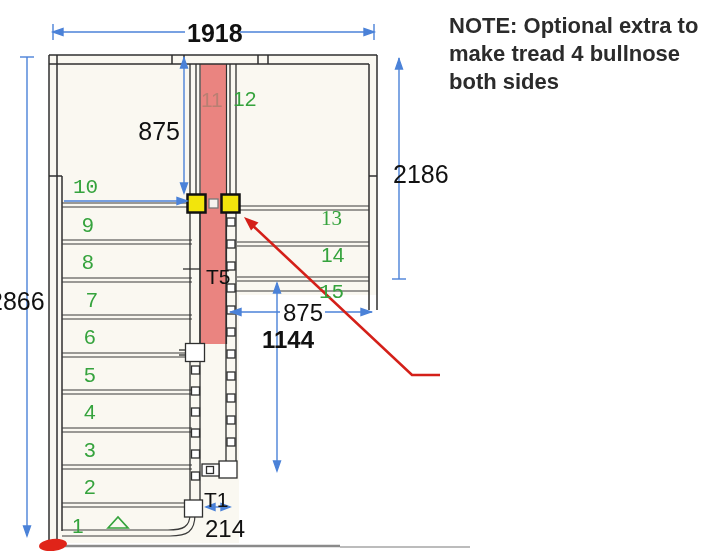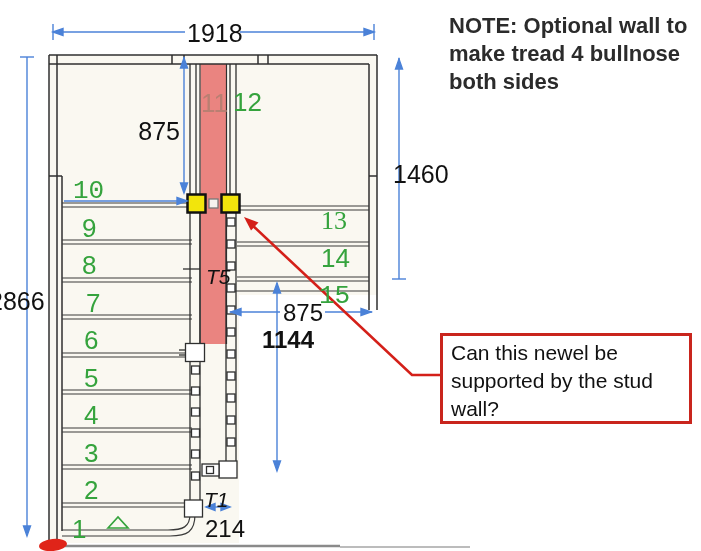--- a/index.html
+++ b/index.html
@@ -7,23 +7,23 @@
     position:relative;width:701px;height:551px;overflow:hidden;
     background:#ffffff;
     font-family:"Liberation Sans", sans-serif;
     color:#1a1a1a;
   }
   .abs{position:absolute;}
   .cream{background:#faf8f1;}
   svg{position:absolute;left:0;top:0;}
   .dim{position:absolute;font-size:25px;color:#111;white-space:nowrap;letter-spacing:0px;}
   .dim-sm{position:absolute;font-size:24px;color:#111;white-space:nowrap;}
-  .tread{position:absolute;font-size:26px;color:#35a33d;white-space:nowrap;}
+  .tread{position:absolute;font-size:21px;color:#35a33d;white-space:nowrap;}
   .tread-muted{color:#b97f72;}
-  .tlabel{position:absolute;font-size:21px;color:#111;white-space:nowrap;font-style:italic;}
+  .tlabel{position:absolute;font-size:21px;color:#111;white-space:nowrap;}
   .note-line{position:absolute;left:449px;font-size:22px;line-height:28px;font-weight:bold;color:#2b2b2b;white-space:nowrap;}
   .callout{
     position:absolute;left:440px;top:333px;width:238px;height:82px;
     background:#ffffff;border:3px solid #c9251d;
     padding:3px 0 0 8px;
     font-size:21px;line-height:28px;color:#111;
   }
 </style>
 </head>
 <body>
@@ -188,24 +188,24 @@
       <polygon points="108,528 118,517 128,528" fill="none" stroke="#35a33d" stroke-width="1.7"></polygon>
     </g>
 
     <g>
       <line x1="57" y1="546" x2="340" y2="546" stroke="#8a8a8a" stroke-width="2.6"></line>
       <line x1="340" y1="547" x2="470" y2="547" stroke="#bcbcbc" stroke-width="2"></line>
       <ellipse cx="53" cy="545" rx="14" ry="6" fill="#e02419" transform="rotate(-6 53 545)"></ellipse>
     </g>
   </svg>
 
-  <div class="dim" style="left:187px;top:19px;">1918</div>
+  <div class="dim" style="left:187px;top:19px;font-weight:bold;">1918</div>
   <div class="dim" style="left:-11px;top:287px;">2866</div>
   <div class="dim" style="left:128px;top:117px;width:52px;text-align:right;">875</div>
-  <div class="dim" style="left:393px;top:160px;">1460</div>
+  <div class="dim" style="left:393px;top:160px;">2186</div>
   <div class="dim-sm" style="left:283px;top:299px;">875</div>
   <div class="dim-sm" style="left:262px;top:326px;font-weight:bold;">1144</div>
   <div class="dim-sm" style="left:205px;top:515px;">214</div>
 
   <div class="tlabel" style="left:206px;top:265px;">T5</div>
   <div class="tlabel" style="left:180px;top:488px;margin-left:24px;">T1</div>
 
   <div class="tread" style="left:72px;top:514px;">1</div>
   <div class="tread" style="left:84px;top:475px;">2</div>
   <div class="tread" style="left:84px;top:438px;">3</div>
@@ -216,22 +216,19 @@
   <div class="tread" style="left:82px;top:250px;">8</div>
   <div class="tread" style="left:82px;top:213px;">9</div>
   <div class="tread" style="left:73px;top:176px;font-family:Liberation Mono, monospace;">10</div>
   <div class="tread tread-muted" style="left:201px;top:88px;">11</div>
   <div class="tread" style="left:233px;top:87px;">12</div>
   <div class="tread" style="left:321px;top:206px;font-family:Liberation Serif, serif;">13</div>
   <div class="tread" style="left:321px;top:243px;">14</div>
   <div class="tread" style="left:319px;top:281px;font-family:Liberation Mono, monospace;">15</div>
 
   <div>
-    <div class="note-line" style="top:12px;">NOTE: Optional wall to</div>
+    <div class="note-line" style="top:12px;">NOTE: Optional extra to</div>
     <div class="note-line" style="top:40px;">make tread 4 bullnose</div>
     <div class="note-line" style="top:68px;text-align:center;">both sides</div>
   </div>
 
-  <div class="callout">
-    <span>Can this newel be supported by the stud wall?</span>
-  </div>
 
 </div>
 
 </body></html>

